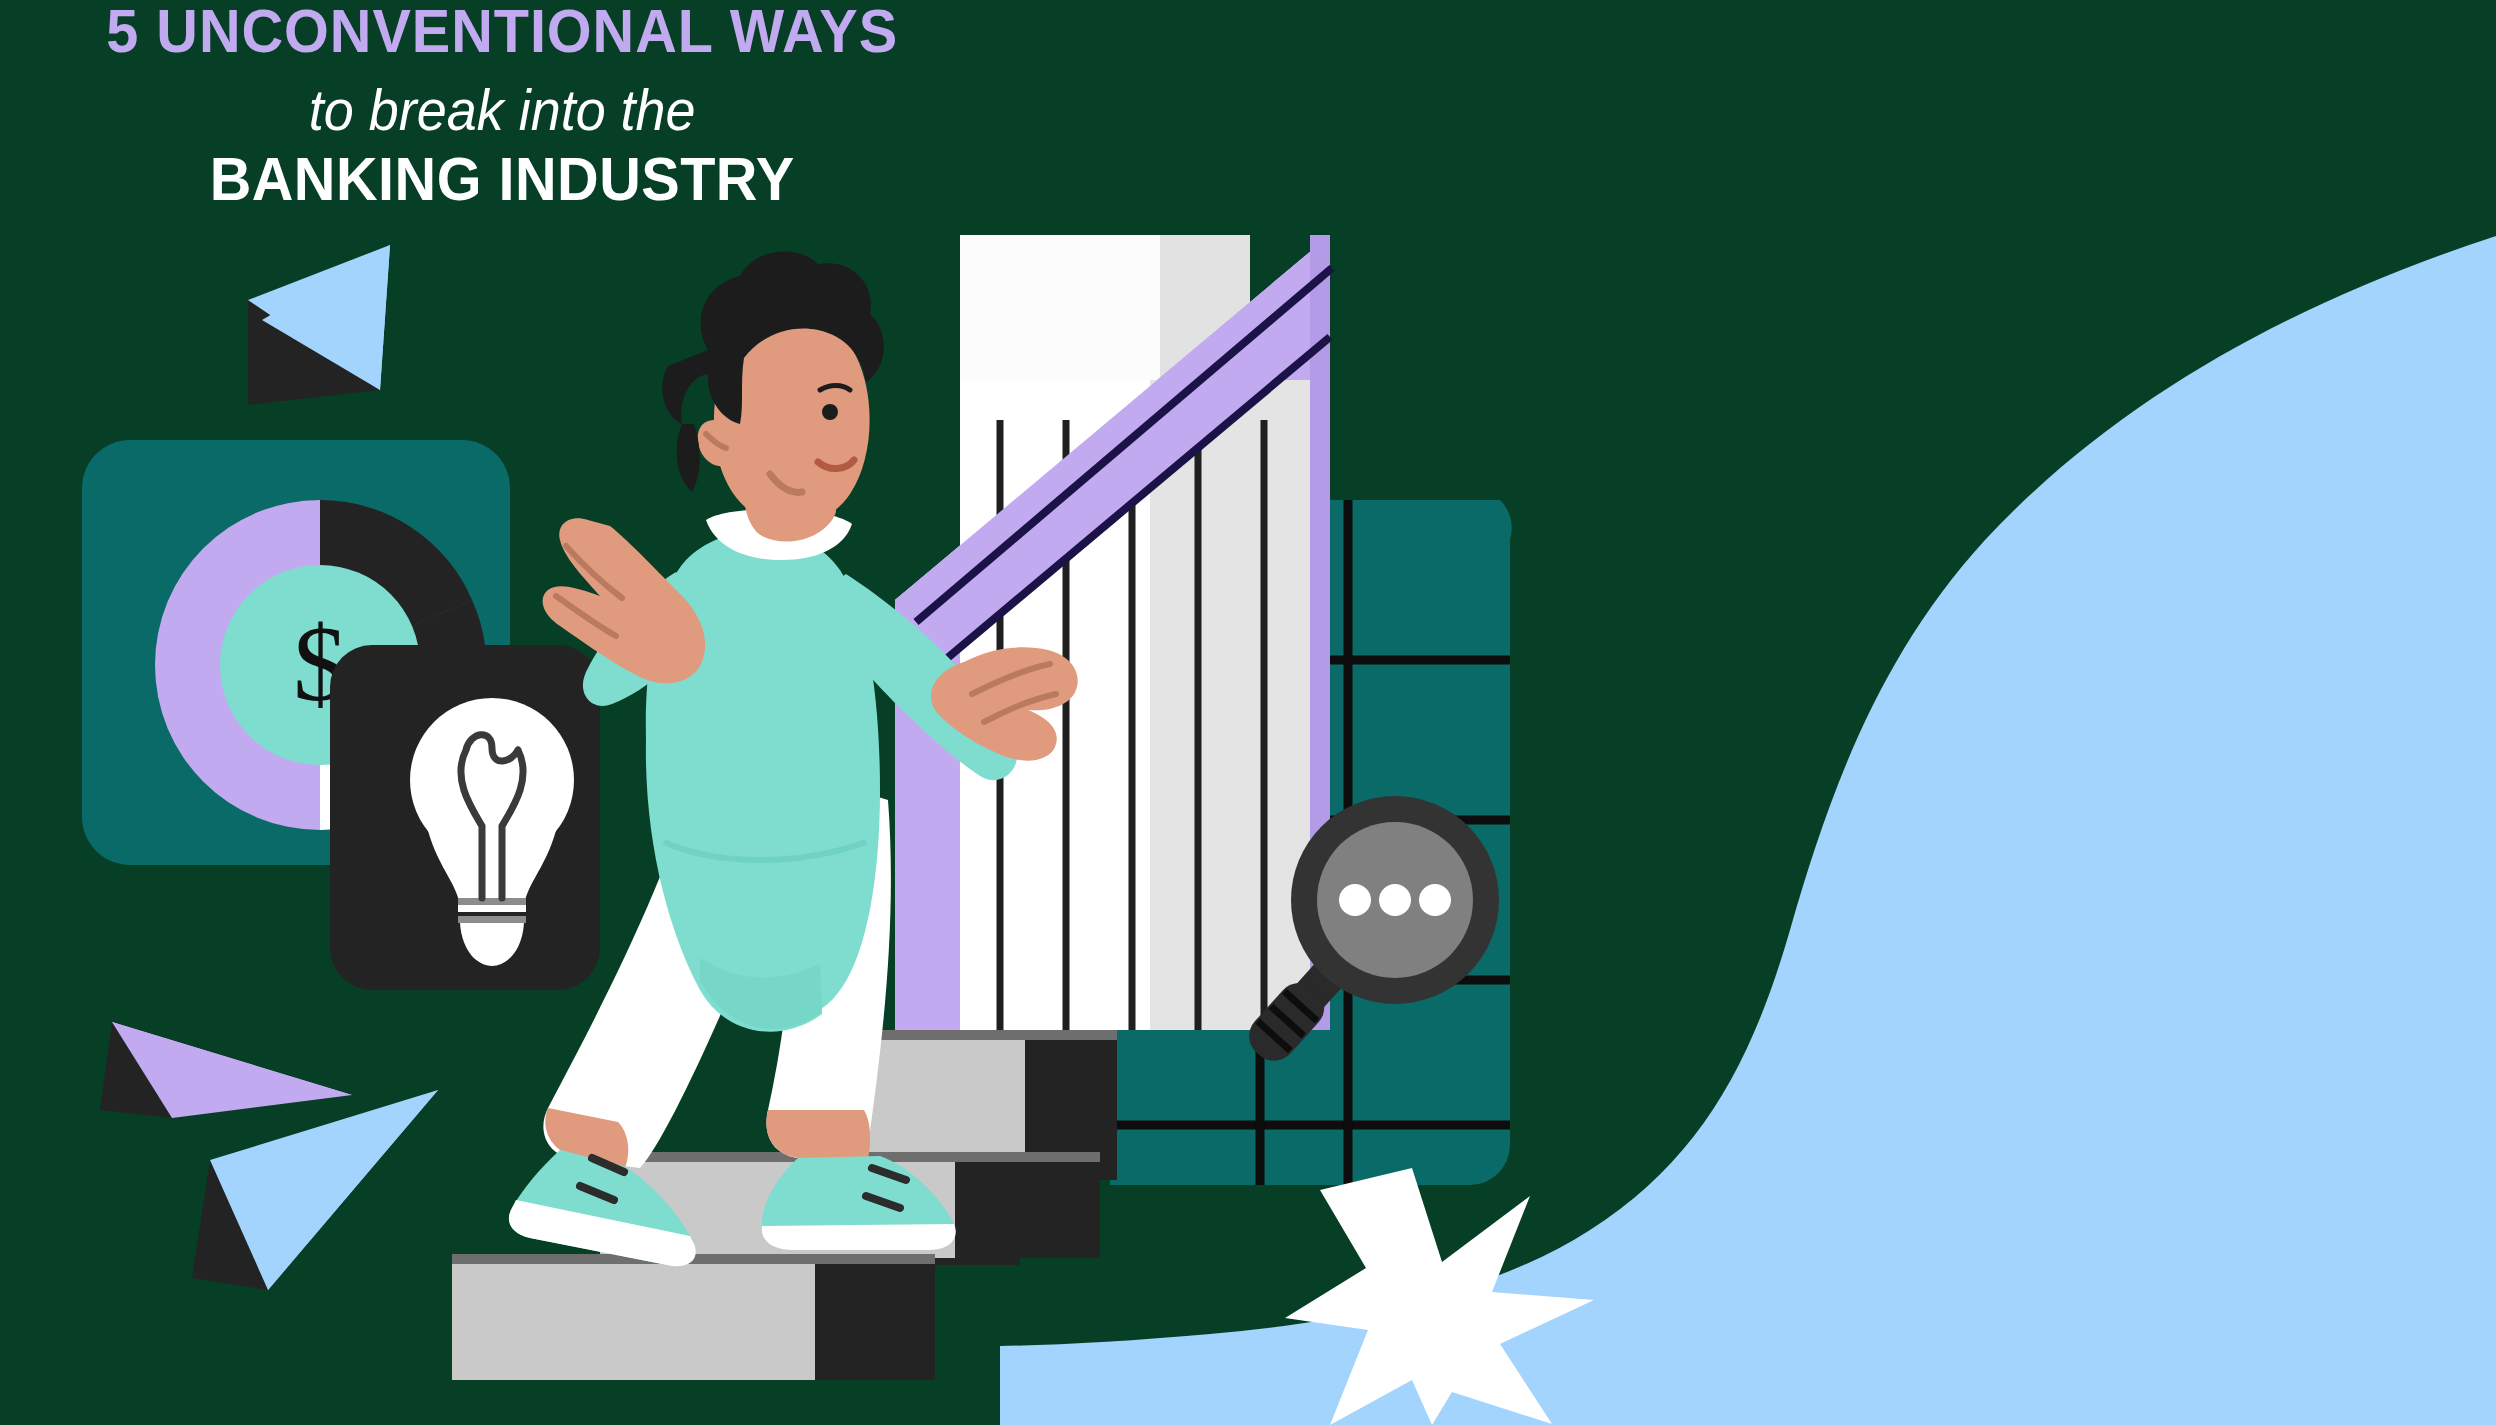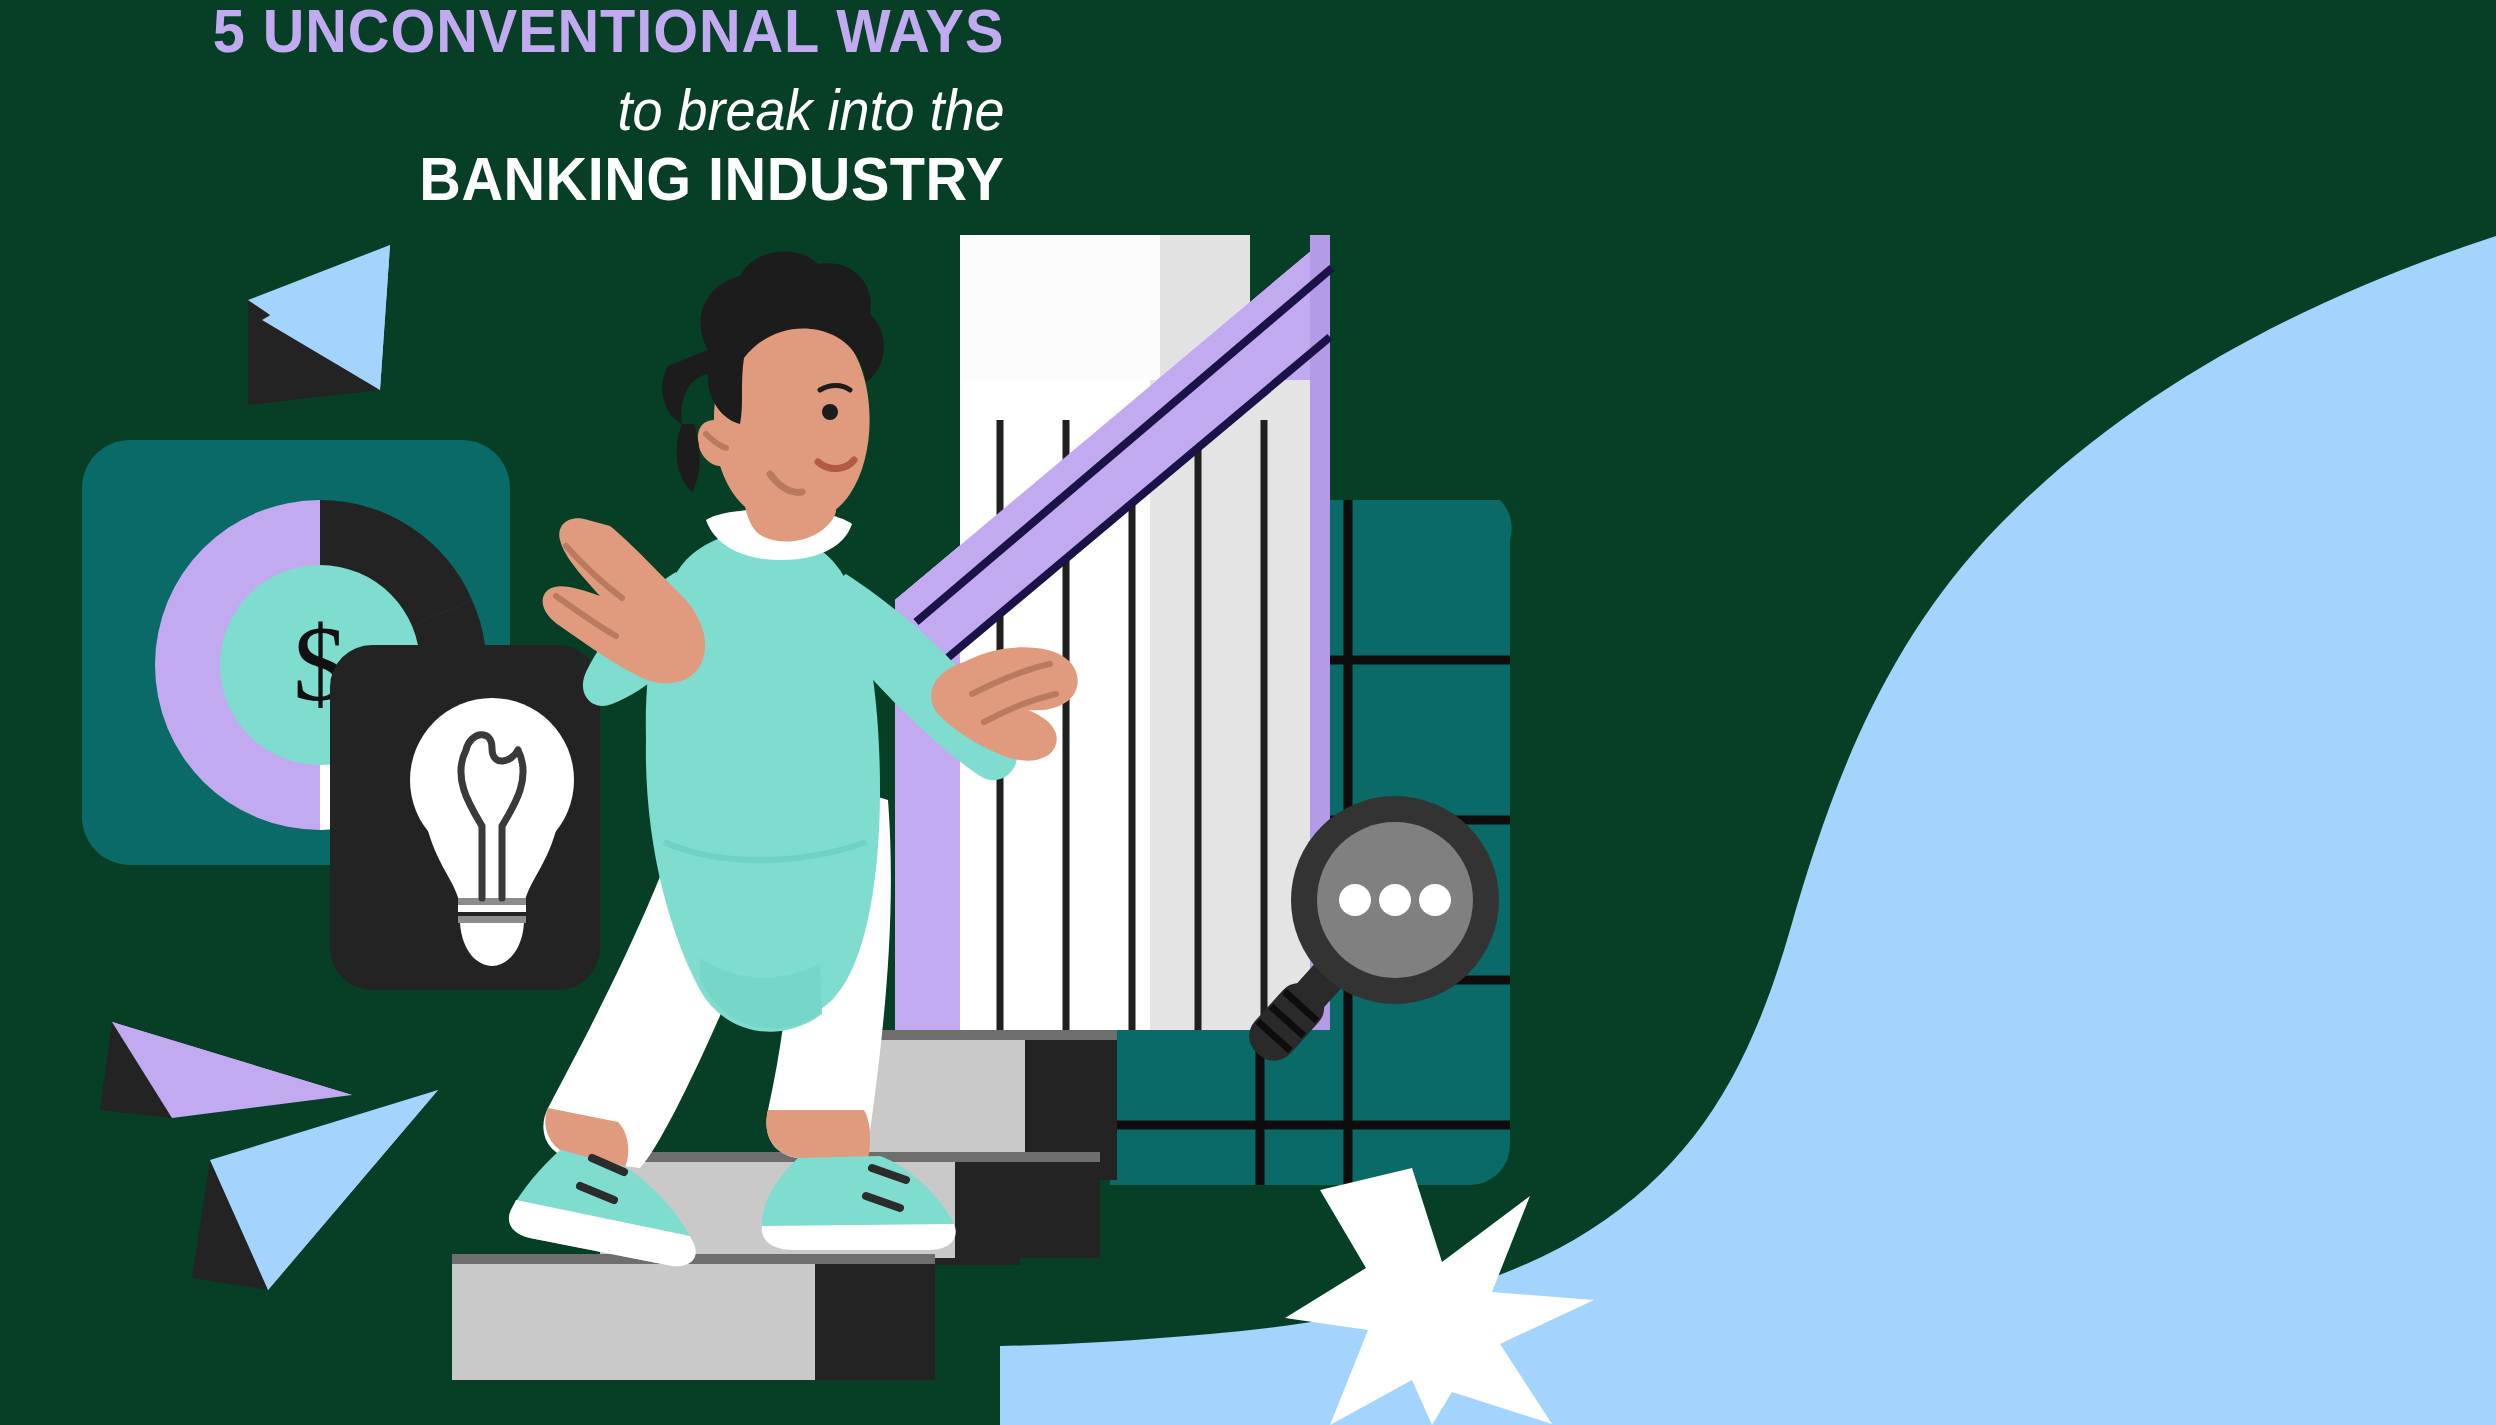--- a/index.html
+++ b/index.html
@@ -13,21 +13,21 @@
     font-family:"Liberation Sans", sans-serif;
   }
   .abs{position:absolute;}
 
   
   #wave{left:0;top:0;width:2496px;height:1425px;}
 
   
   #headline{
     left:1378px;top:140px;width:1080px;
-    text-align:right;
+    text-align:center;
   }
   #headline .l1{
     color:#c2aaf0;
     font-size:62px;
     font-weight:bold;
     letter-spacing:1px;
     line-height:1.0;
     transform:scaleX(.93);
     transform-origin:left center;
     white-space:nowrap;

